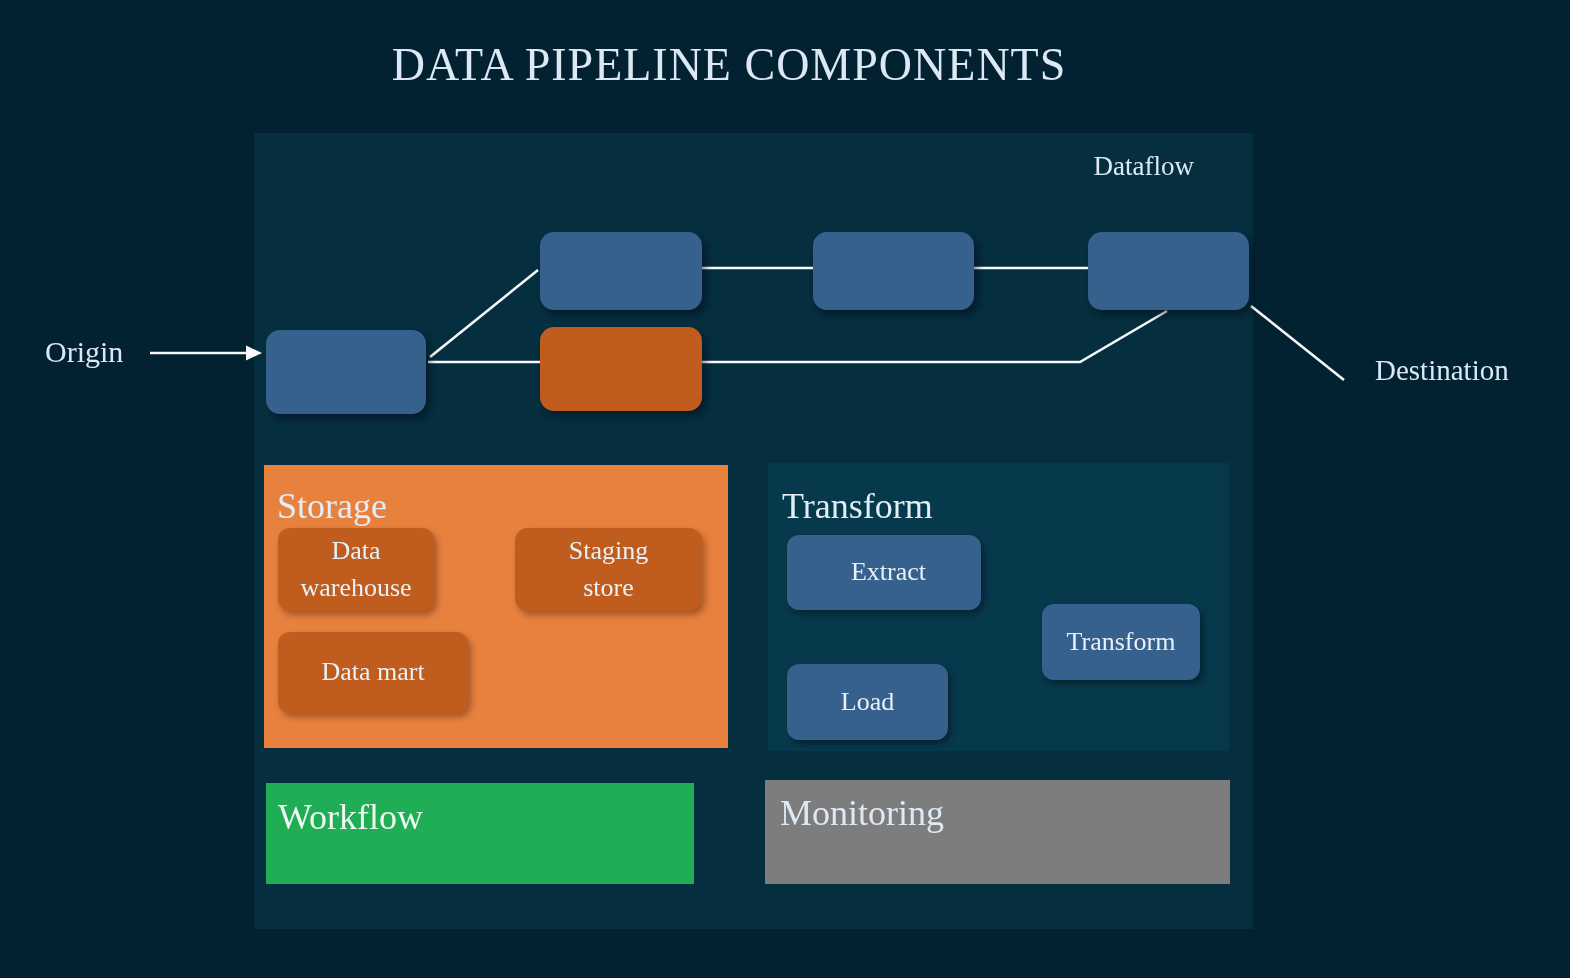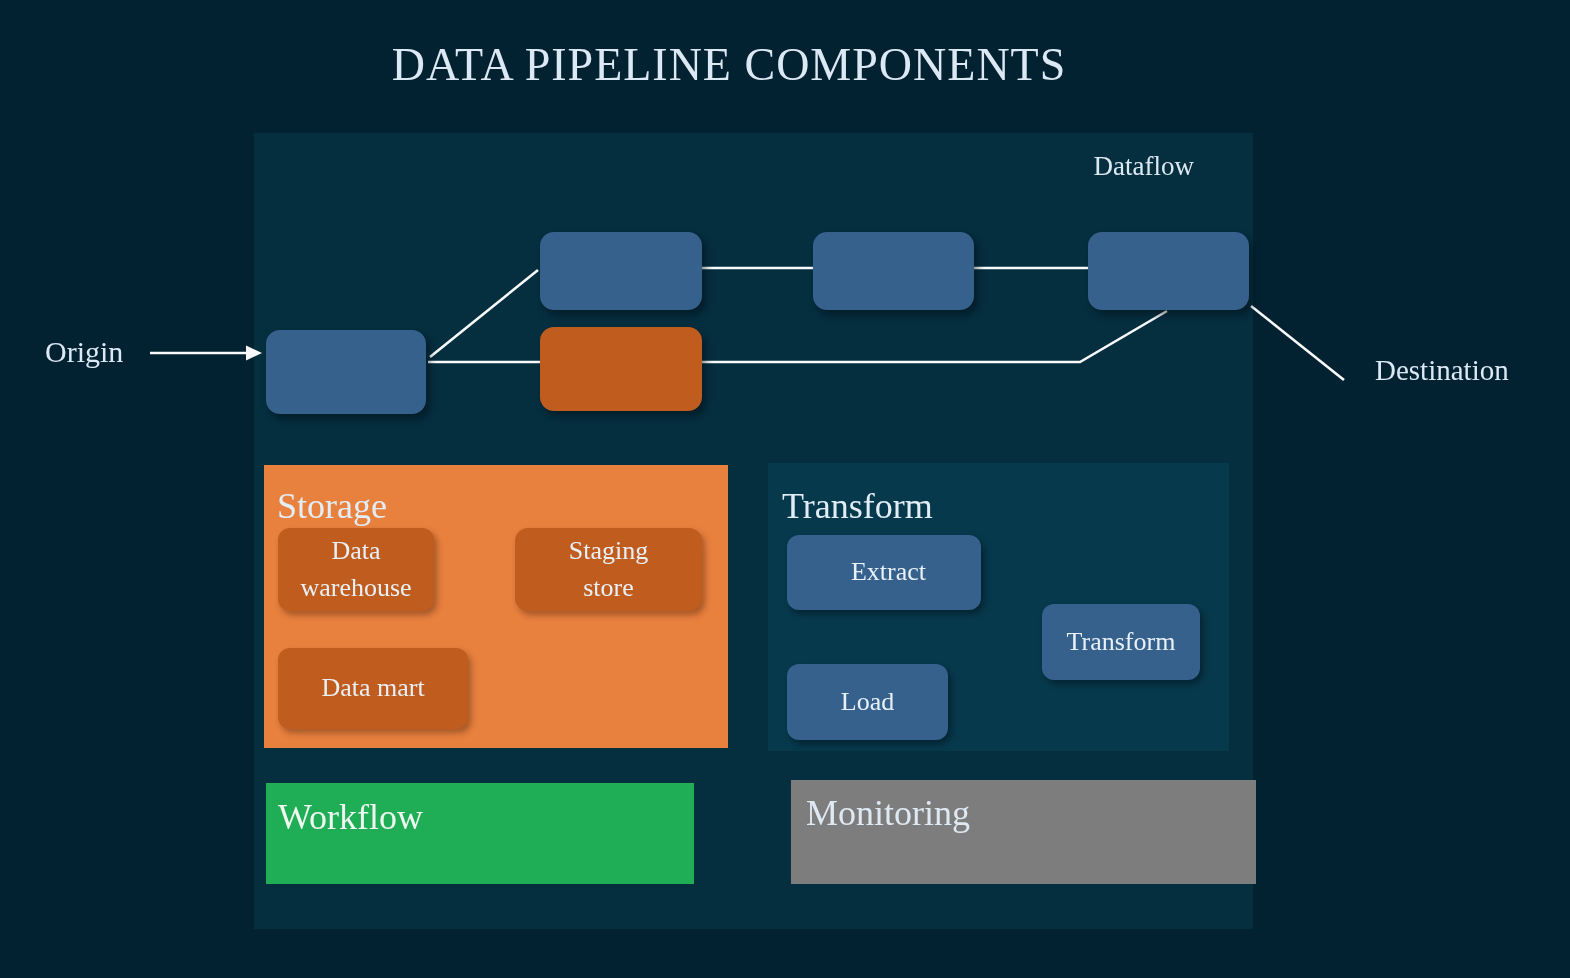--- a/index.html
+++ b/index.html
@@ -29,30 +29,30 @@
   .dkorange{background:#c05d1e;}
   .n-origin{left:266px;top:330px;width:160px;height:84px;}
   .n-flow1{left:540px;top:232px;width:162px;height:78px;}
   .n-flow2{left:813px;top:232px;width:161px;height:78px;}
   .n-flow3{left:1088px;top:232px;width:161px;height:78px;}
   .n-floworange{left:540px;top:327px;width:162px;height:84px;}
   .group-title{position:absolute;font-size:36px;color:#e3edf6;}
   .storage-panel{left:264px;top:465px;width:464px;height:283px;background:#e8803e;}
   .processing-panel{left:768px;top:463px;width:461px;height:288px;background:#07394d;}
   .workflow-panel{left:266px;top:783px;width:428px;height:101px;background:#1fad55;}
-  .monitoring-panel{left:791px;top:780px;width:465px;height:104px;background:#7e7d7d;}
+  .monitoring-panel{left:765px;top:780px;width:465px;height:104px;background:#7e7d7d;}
   .inner-node{
     position:absolute;border-radius:12px;font-size:26px;line-height:1.4;color:#e9f1f8;
     box-shadow:3px 4px 6px rgba(40,12,0,0.35);
     display:flex;align-items:center;justify-content:center;text-align:center;
   }
   .processing-panel .inner-node{box-shadow:3px 4px 6px rgba(1,10,16,0.45);}
   .n-warehouse{left:14px;top:63px;width:156px;height:83px;}
   .n-staging{left:251px;top:63px;width:187px;height:83px;border-radius:13px;}
-  .n-mart{left:14px;top:167px;width:190px;height:81px;margin-top:16px;}
+  .n-mart{left:14px;top:167px;width:190px;height:81px;}
   .wrap-label{display:inline-block;max-width:130px;}
   .n-extract{left:19px;top:72px;width:185px;height:75px;padding-left:9px;}
   .n-transform{left:274px;top:130px;width:158px;height:76px;margin-top:11px;}
   .n-load{left:19px;top:201px;width:161px;height:76px;}
   .wire-layer{position:absolute;left:0;top:0;width:1570px;height:978px;pointer-events:none;}
   .wire{stroke:#f8fafc;stroke-width:2.6;fill:none;}
   .arrowhead{fill:#f8fafc;}
 </style>
 </head>
 <body>

